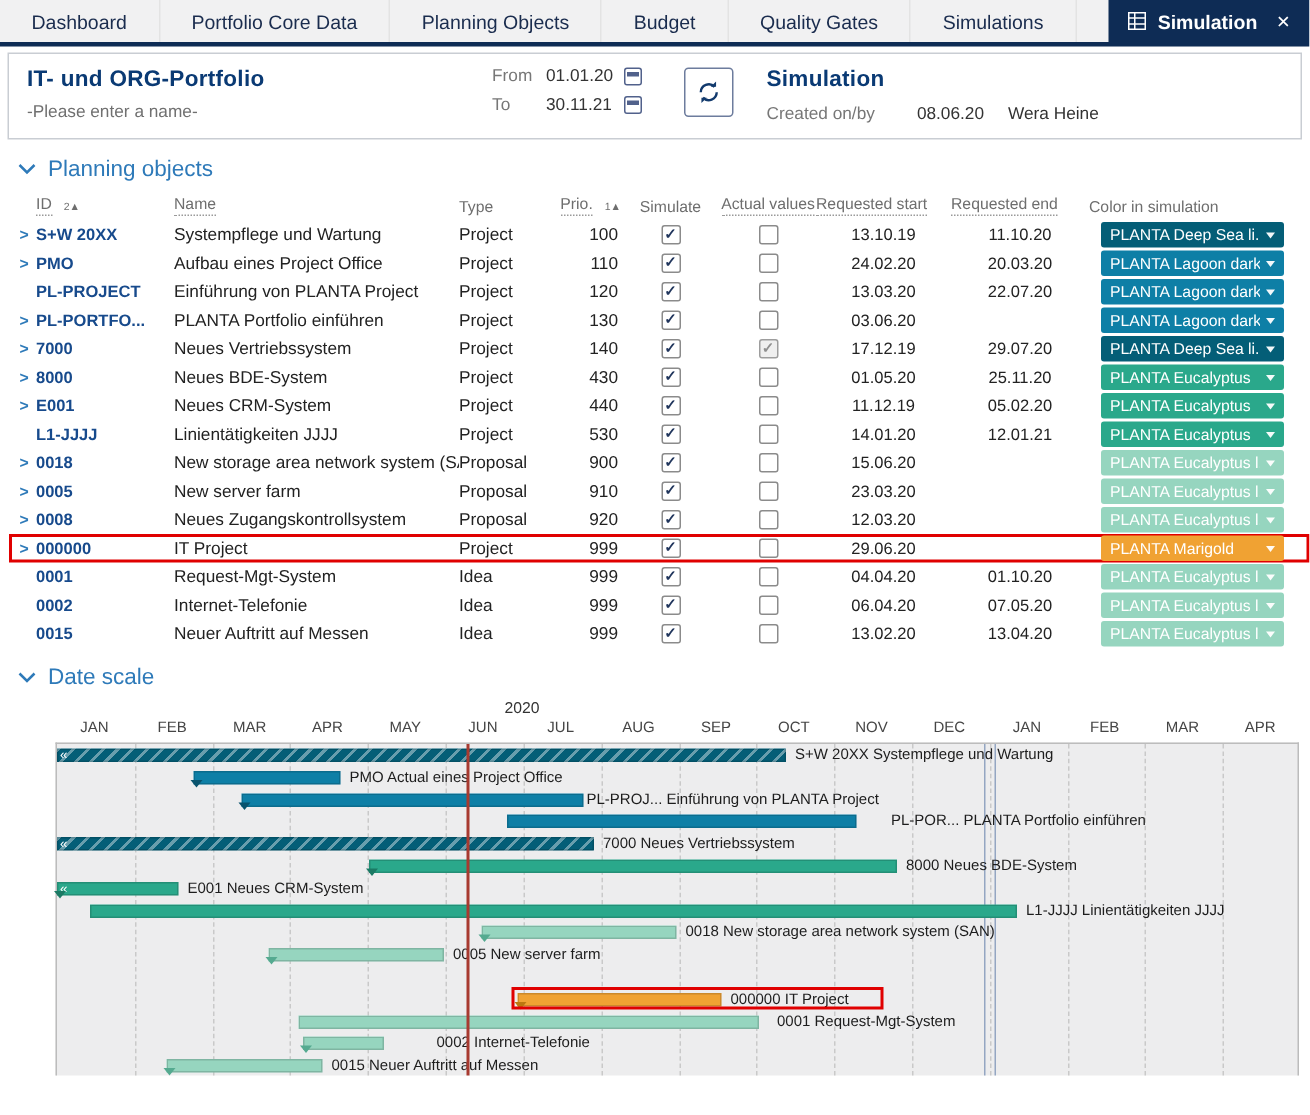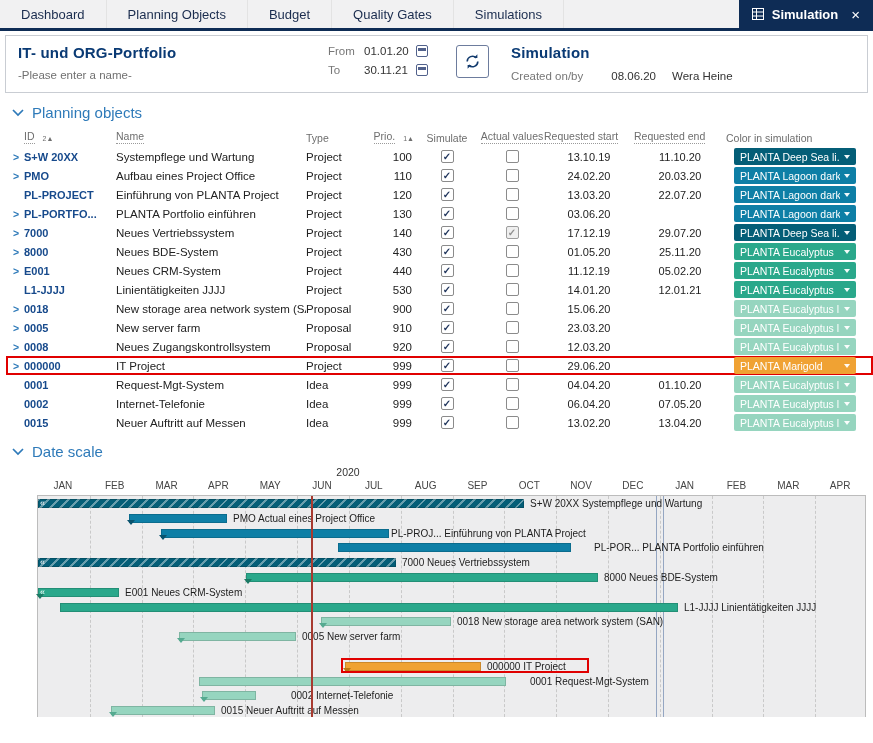--- a/index.html
+++ b/index.html
@@ -73,20 +73,21 @@
   .g-mark{position:absolute;top:9px;width:0;height:0;border-left:4px solid transparent;border-right:4px solid transparent;border-top:5px solid #0c5d73}
   .g-label{position:absolute;top:2px;font-size:10px;color:#1d1d1d;white-space:nowrap}
   .g-hl{position:absolute;border:2px solid #e00000;height:15px;z-index:6}
 </style>
 </head>
 <body>
 
 <div class="nav">
   <div style="display:flex">
       <div class="tab">Dashboard</div>
+      <div class="tab">Portfolio Core Data</div>
       <div class="tab">Planning Objects</div>
       <div class="tab">Budget</div>
       <div class="tab">Quality Gates</div>
       <div class="tab">Simulations</div>
     </div>
   <div class="tab-active">
     <span class="grid-ic">
       <svg width="12" height="12" viewBox="0 0 12 12">
           <rect x="0.5" y="0.5" width="11" height="11" fill="none" stroke="#fff"></rect>
           <line x1="0.5" y1="4" x2="11.5" y2="4" stroke="#fff"></line>
@@ -592,21 +593,21 @@
         <div class="g-label" style="left: 264px;">0005 New server farm</div>
       </div>
       <div class="g-row" style="top: 162.8px;">
         <div class="g-bar" style="left: 307px; width: 136px; background-color: rgb(240, 162, 51);"></div>
         <div class="g-mark" style="left: 305px; border-top-color: rgb(188, 119, 16);"></div>
         <div class="g-label" style="left: 449px;">000000 IT Project</div>
       </div>
       <div class="g-hl" style="left: 303px; width: 248px; top: 161.8px;"></div>
       <div class="g-row" style="top: 177.6px;">
         <div class="g-bar" style="left: 161px; width: 307px; background-color: rgb(150, 213, 191);"></div>
-        <div class="g-label" style="left: 492px;">0001 Request-Mgt-System</div>
+        <div class="g-label" style="left: 480px;">0001 Request-Mgt-System</div>
       </div>
       <div class="g-row" style="top: 192.4px;">
         <div class="g-bar" style="left: 164px; width: 54px; background-color: rgb(150, 213, 191);"></div>
         <div class="g-mark" style="left: 162px; border-top-color: rgb(85, 170, 144);"></div>
         <div class="g-label" style="left: 217px; padding-left: 36px;">0002 Internet-Telefonie</div>
       </div>
       <div class="g-row" style="top: 207.2px;">
         <div class="g-bar" style="left: 73px; width: 104px; background-color: rgb(150, 213, 191);"></div>
         <div class="g-mark" style="left: 71px; border-top-color: rgb(85, 170, 144);"></div>
         <div class="g-label" style="left: 183px;">0015 Neuer Auftritt auf Messen</div>

